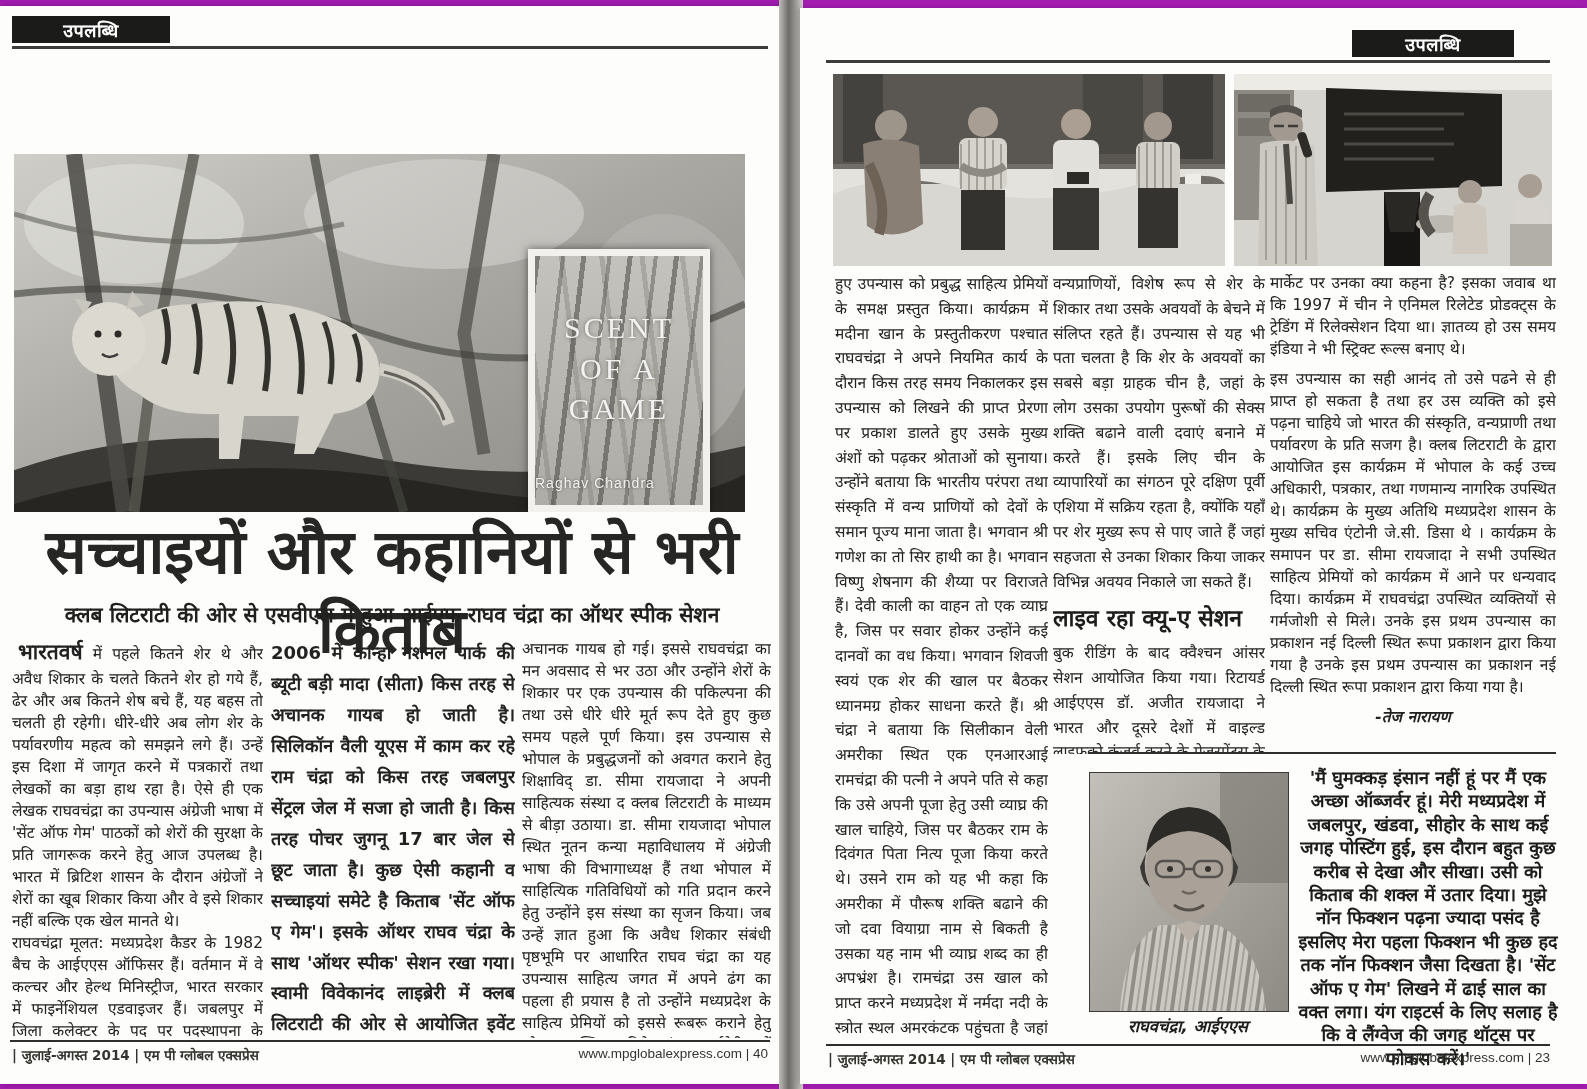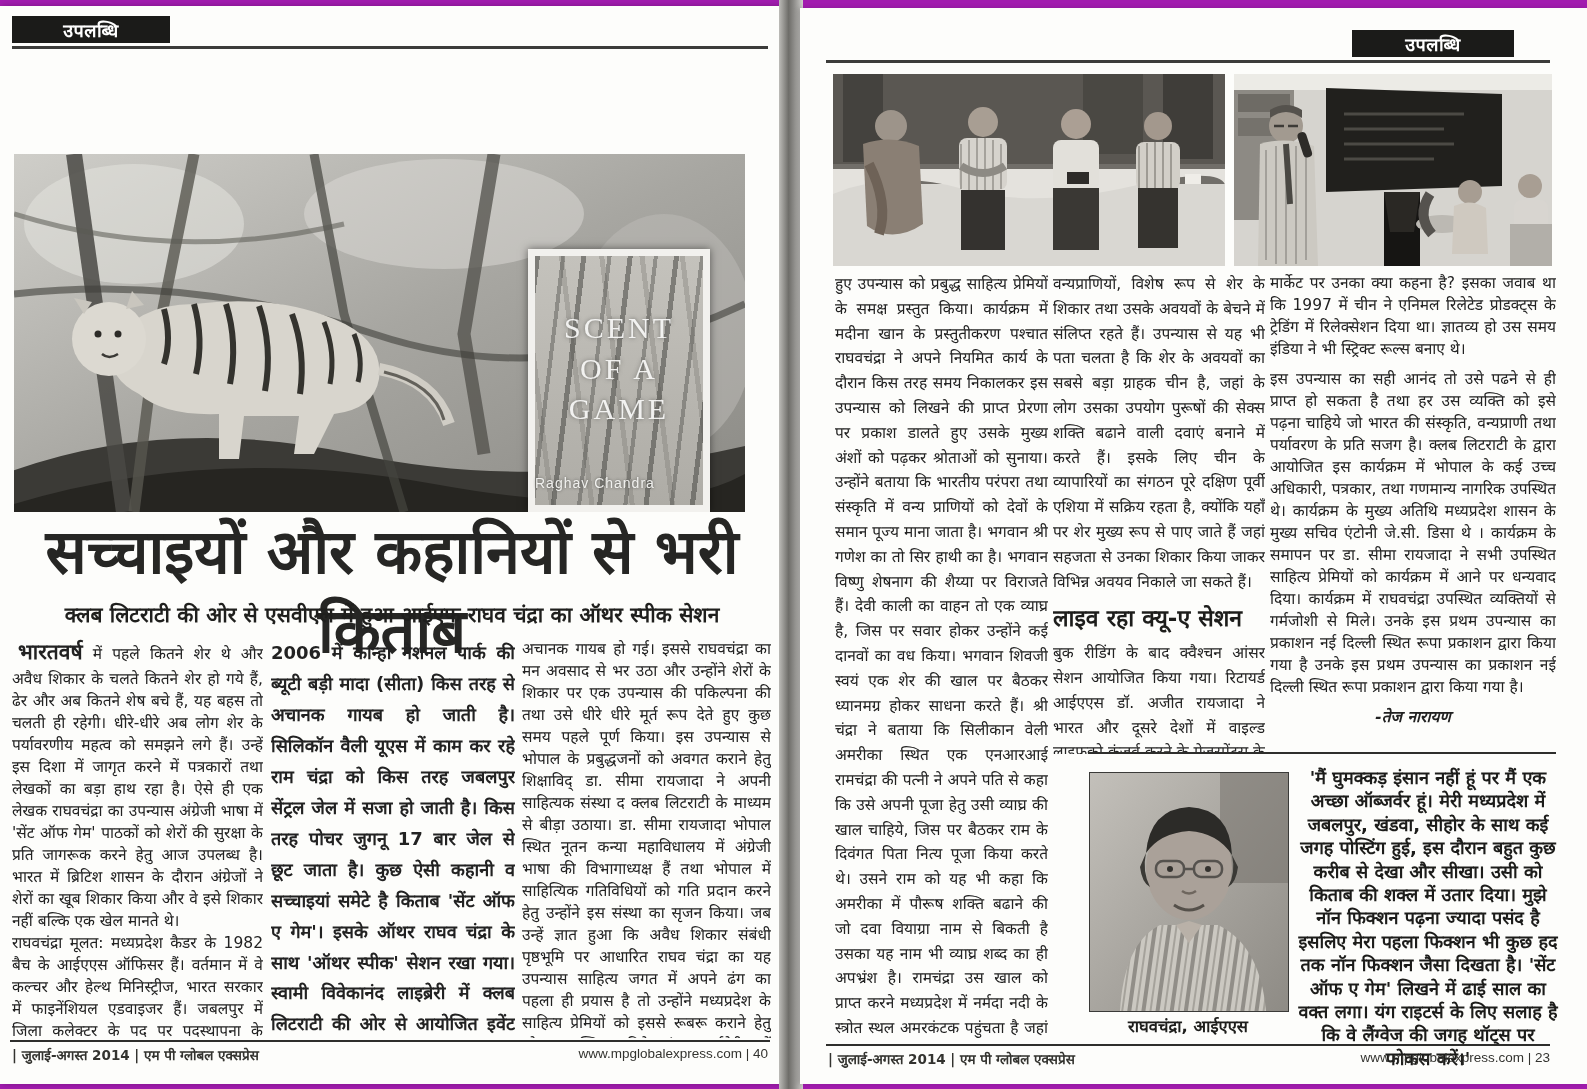--- a/index.html
+++ b/index.html
@@ -91,21 +91,21 @@
   .rcol-3{left:470px;width:286px;height:500px;font-size:15.5px;line-height:1.42;}
   .rcol-3 p{margin-bottom:8px;}
   .qa-heading{margin:6px 0 4px 0;font-size:23px;font-weight:bold;color:#1d1d1b;text-align:left;}
   .byline{text-align:center;font-weight:bold;font-style:italic;font-size:15.5px;margin-top:2px;}
 
   .mid-rule{position:absolute;left:288px;top:744px;width:468px;height:2px;background:#2e2e2c;}
   .author-photo{position:absolute;left:289px;top:764px;width:198px;height:238px;
     border:1px solid #3a3a38;background:#b3b1ac;overflow:hidden;}
   .author-photo svg{display:block;width:100%;height:100%;}
   .author-caption{position:absolute;left:289px;top:1006px;width:198px;text-align:center;
-    font-weight:bold;font-size:16.5px;color:#1e1e1c;}
+    font-weight:bold;font-size:16.5px;color:#1e1e1c;font-style:italic;}
 
   .quote-block{
     position:absolute;left:497px;top:758px;width:262px;height:268px;
     font-size:18px;font-weight:bold;line-height:1.3;
     color:#1c1c1a;text-align:center;
   }
 </style>
 </head>
 <body>
 

